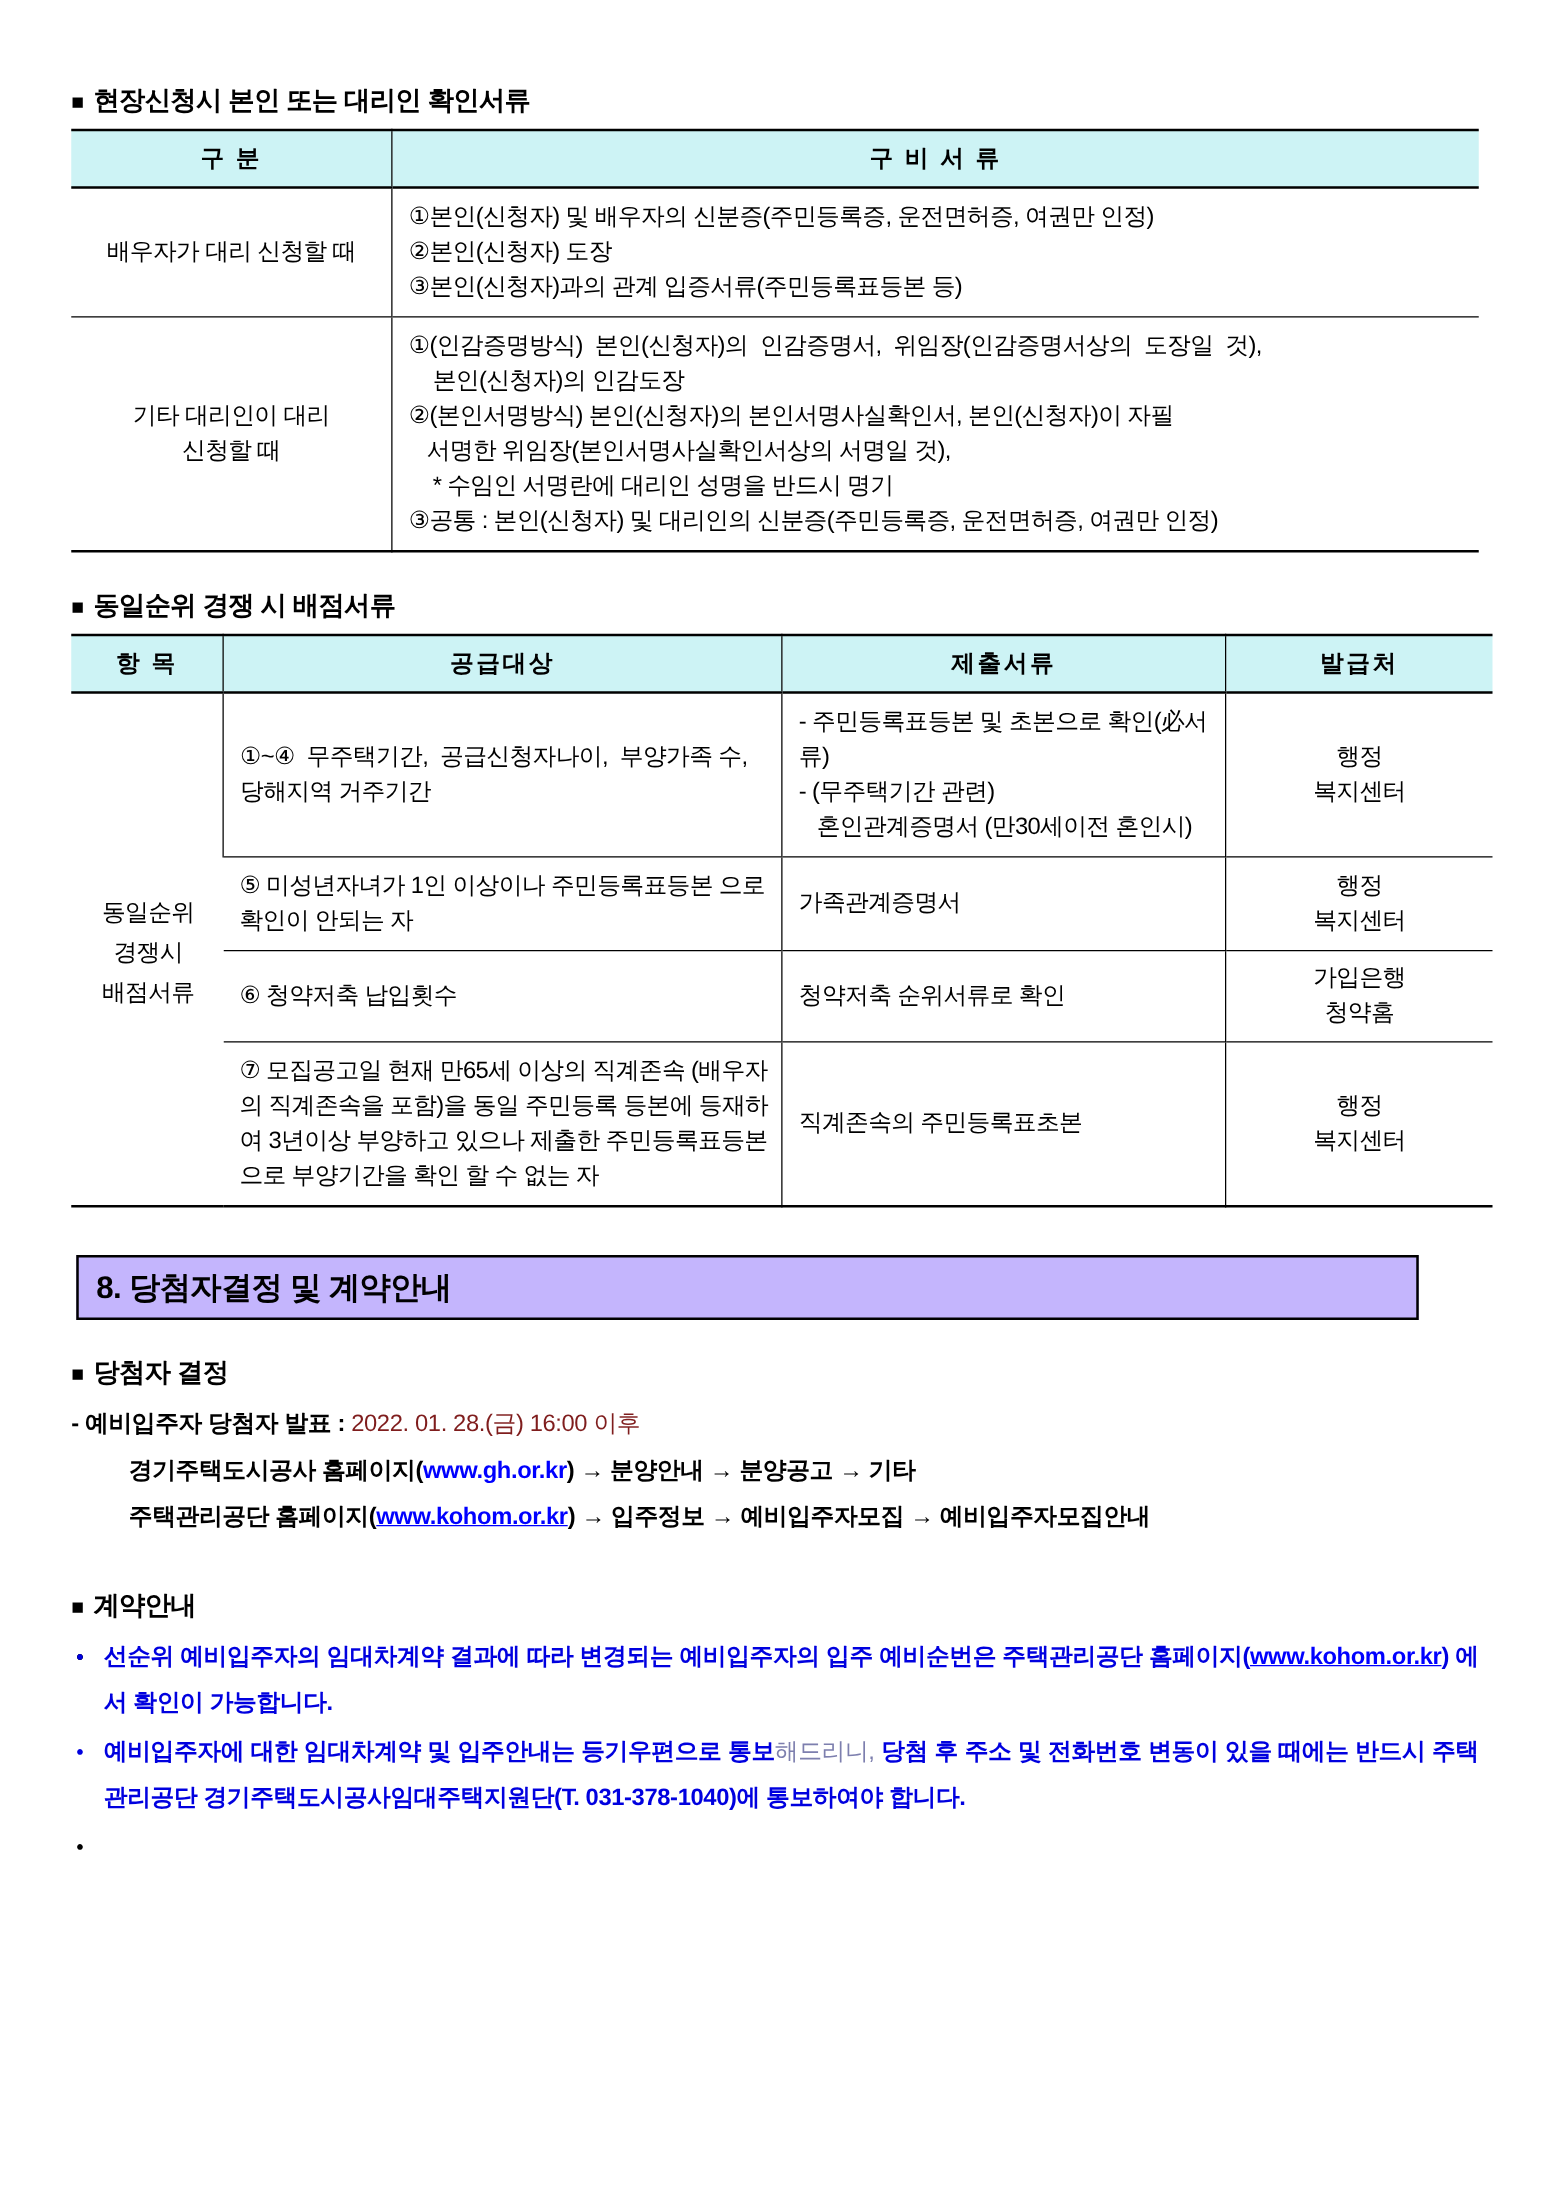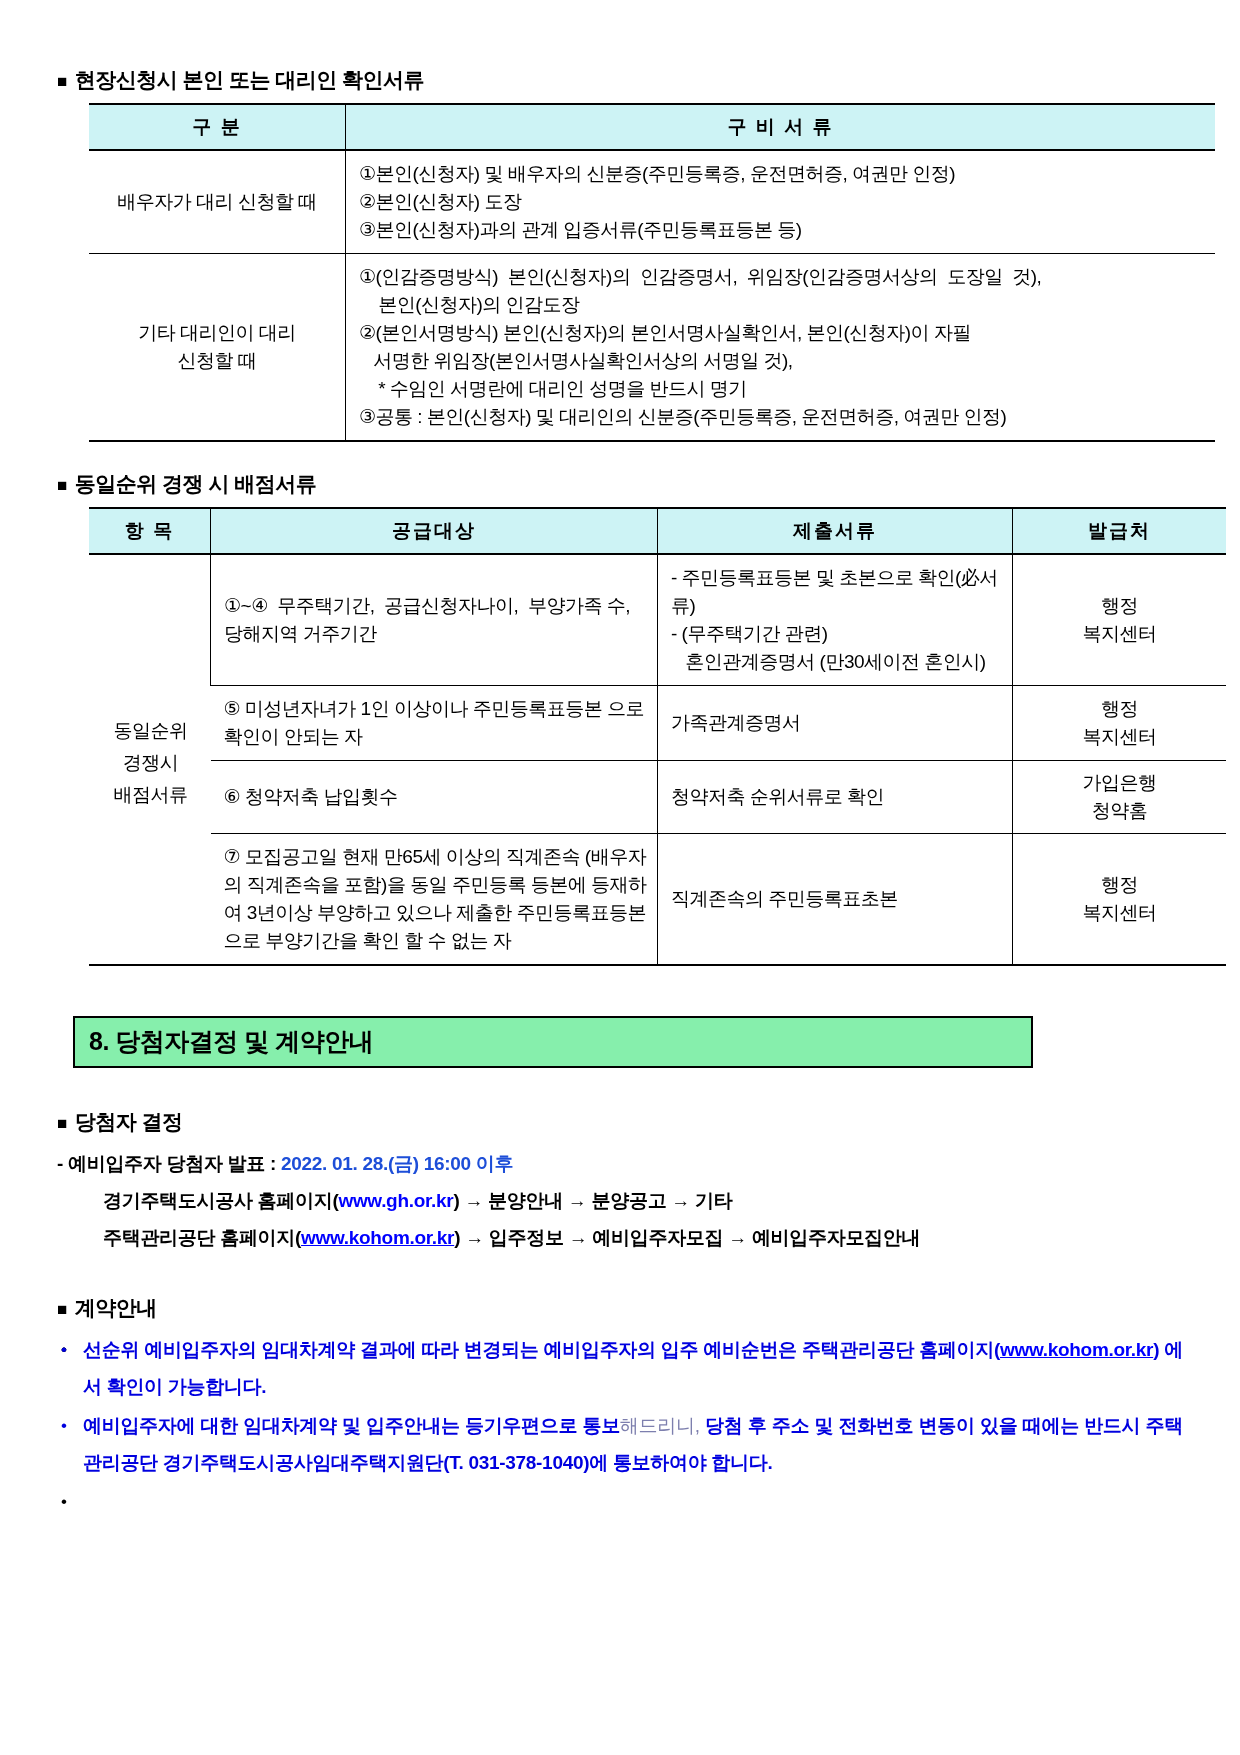--- a/index.html
+++ b/index.html
@@ -9,49 +9,49 @@
     font-family:"Liberation Sans","DejaVu Sans",sans-serif;
     color:#000; font-size:19px;
   }
   .sec-title{
     font-size:21px; font-weight:bold; letter-spacing:-0.5px;
     margin:0 0 9px 0;
   }
   .sq{font-size:17px; margin-right:8px;}
   table{border-collapse:collapse; width:1126px; table-layout:fixed;
         border-top:2.5px solid #000; border-bottom:2.5px solid #000;
-        font-size:19px; letter-spacing:-0.5px;margin-left:32px;}
+        font-size:19px; letter-spacing:-0.5px;}
   thead th{
     background:#cdf3f5; font-weight:bold; text-align:center;
     border-bottom:2px solid #000; padding:9px 4px; letter-spacing:2px;
   }
   tbody td{border-top:1.2px solid #000; vertical-align:middle;}
   tbody tr:first-child td{border-top:none;}
   td + td, th + th{border-left:1.5px solid #000;}
   .cell-center{text-align:center; white-space:pre-line; line-height:28px; padding:8px 4px;}
   .cell-lines{white-space:pre-wrap; line-height:28px; padding:9px 10px 9px 13px; text-align:left;}
   .t1-c1{width:248px;}
   .t2-c1{width:113px;}
   .t2-c2{width:438px;}
   .t2-c3{width:346px;}
   .t2-c4{width:205px;}
   .rowgroup-label{
     font-weight:normal; white-space:pre-line; line-height:32px;
     padding:14px 4px 8px 6px; text-align:center; vertical-align:middle;
   }
   .gap28{height:28px;} .gap34{height:34px;} .gap24{height:24px;} .gap38{height:38px;}
   .heading-box{
-    width:960px; box-sizing:border-box;
-    background:#86efac; border:2px solid #000;
+    width:1074px; box-sizing:border-box;
+    background:#c4b5fd; border:2px solid #000;
     font-size:25px; font-weight:bold; letter-spacing:-0.5px;
-    padding:7px 12px 8px 14px; margin:16px;
+    padding:7px 12px 8px 14px; margin:4px;
   }
   .line{line-height:37px; letter-spacing:-0.3px;}
   .bold{font-weight:bold;}
-  .red{color:#1d4ed8; font-weight:bold;}
+  .red{color:#7f1d1d; font-weight:normal;}
   .blue-url{color:#0000ff; font-weight:bold; text-decoration:none;}
   .blue-url.u{text-decoration:underline;}
   .indent1{padding-left:46px;}
   .bullets{margin-top:6px;}
   .bullet{
     position:relative; padding-left:26px; text-indent:0;
     line-height:37px; text-align:justify; letter-spacing:-0.3px;
     margin:0 0 2px 0; font-weight:bold;
   }
   .bullet .marker{position:absolute; left:4px; top:0; font-weight:normal; font-size:17px;}

